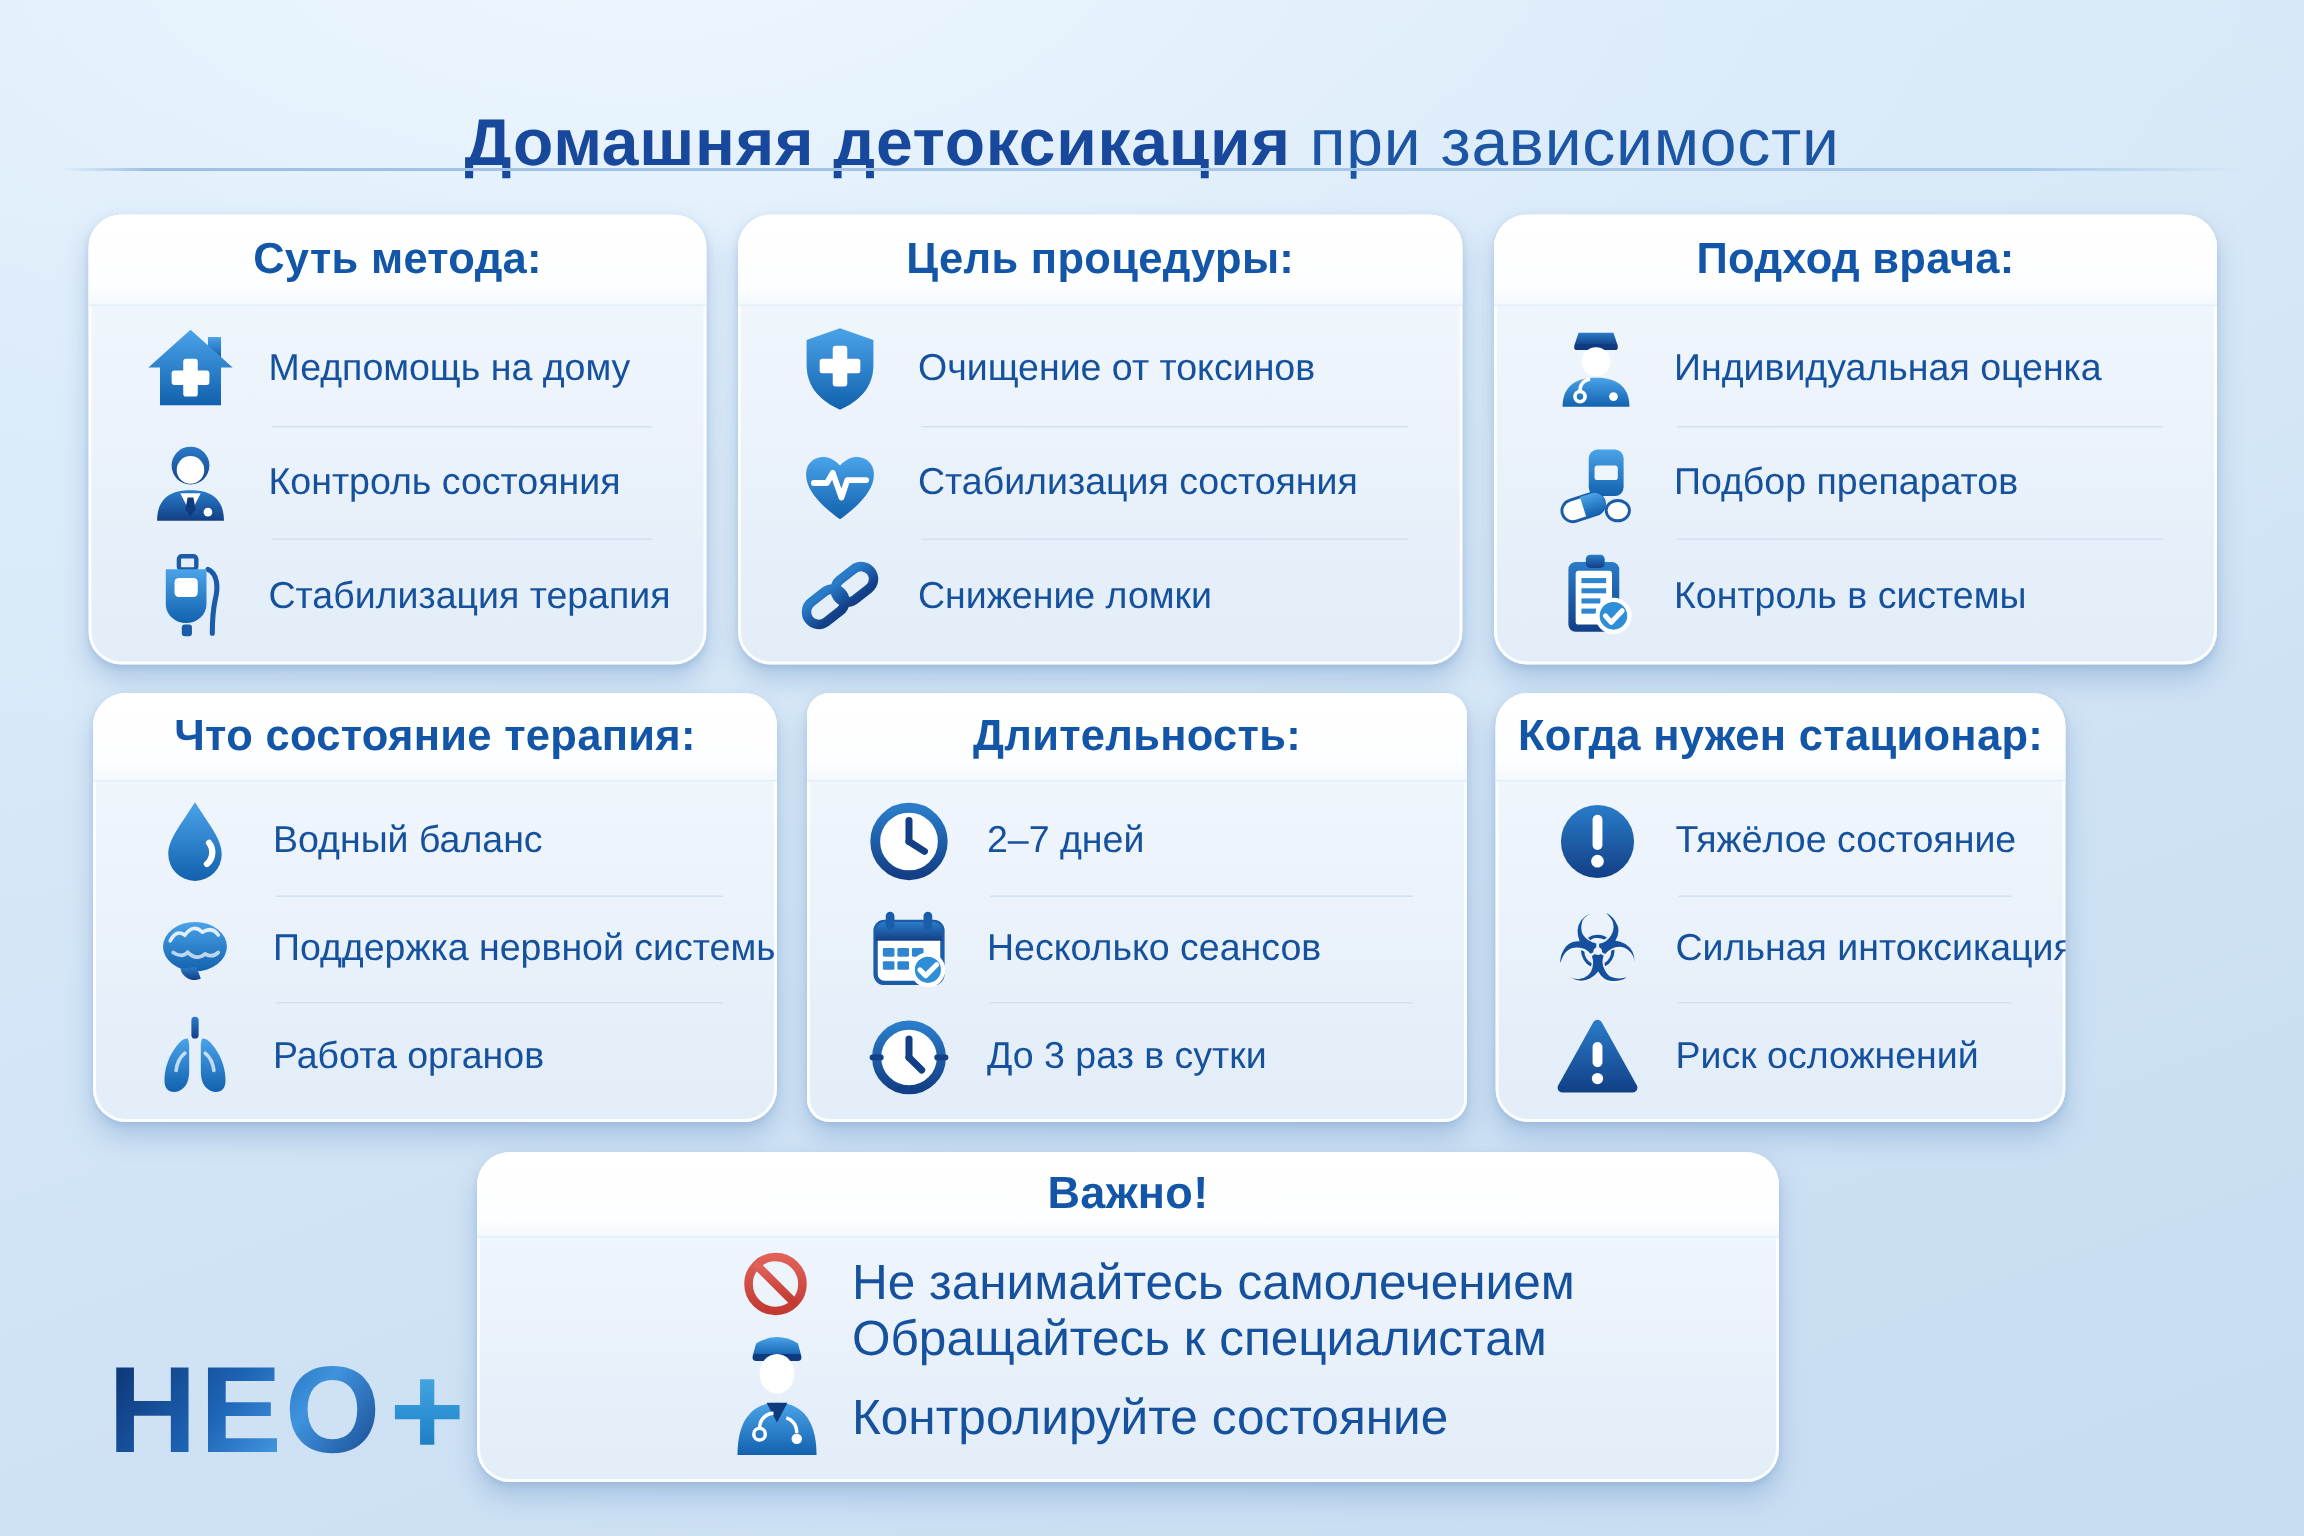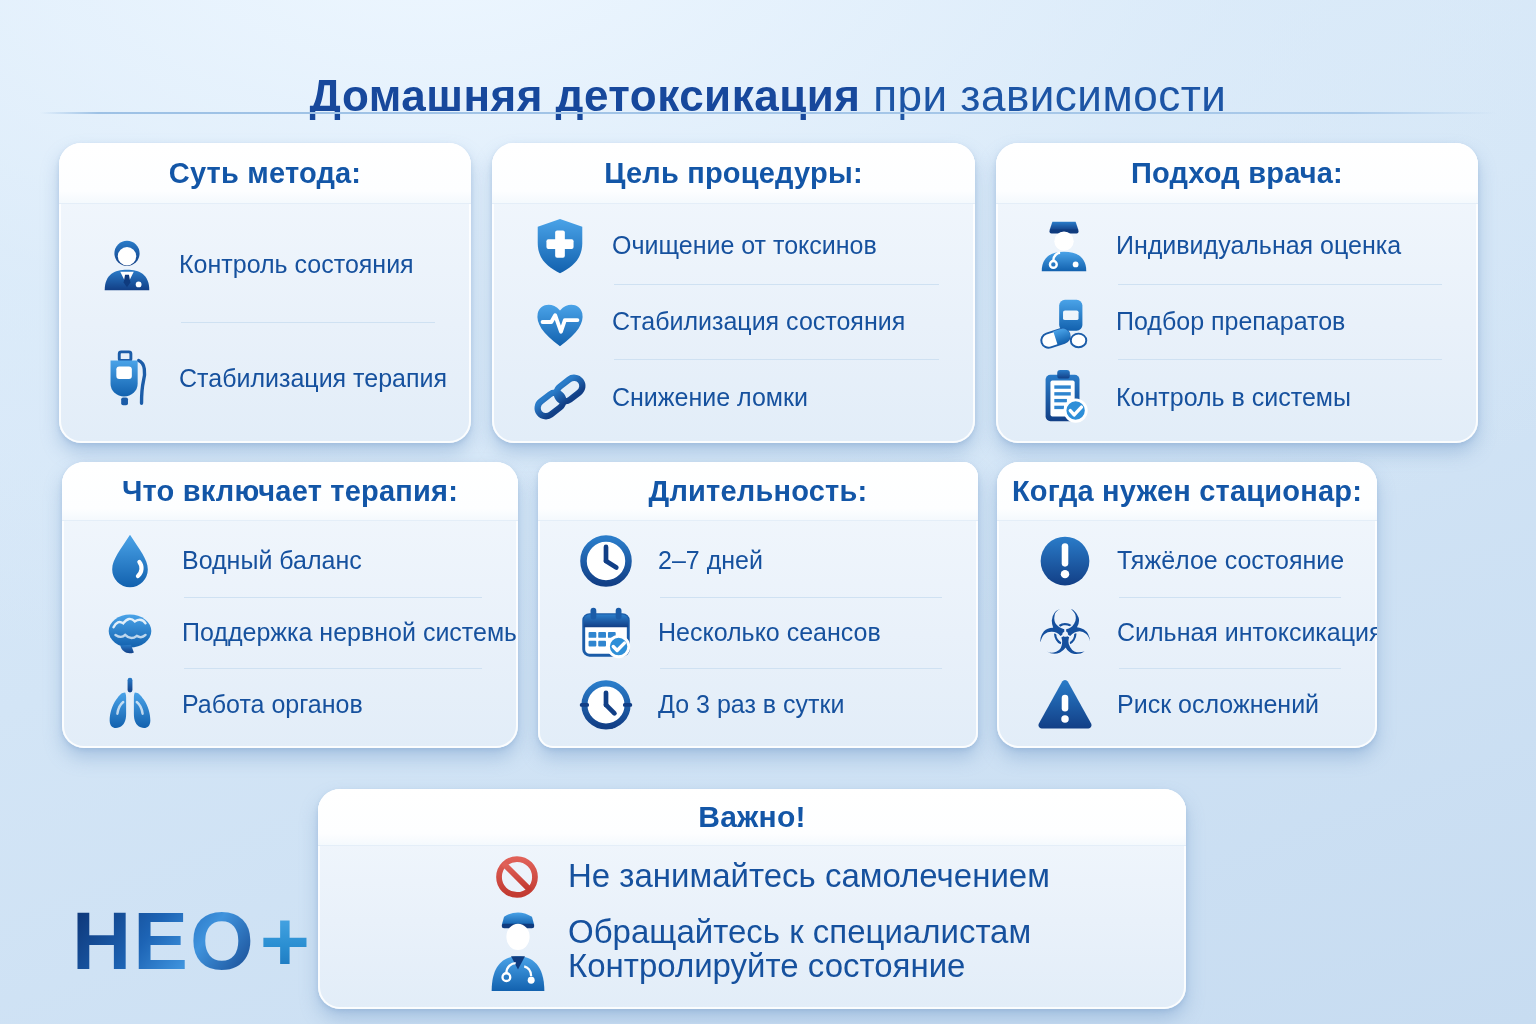--- a/index.html
+++ b/index.html
@@ -49,32 +49,32 @@
   .icon svg{display:block;}
   .label{font-size:25px;color:#16519e;white-space:nowrap;}
 
   
   #card-method   {left:59px;  top:143px; width:412px; height:300px;}
   #card-goal     {left:492px; top:143px; width:483px; height:300px;}
   #card-approach {left:996px; top:143px; width:482px; height:300px;}
   #card-therapy  {left:62px;  top:462px; width:456px; height:286px;}
   #card-duration {left:538px; top:462px; width:440px; height:286px;border-radius:15px;}
   #card-hospital {left:997px; top:462px; width:380px; height:286px;}
-  #card-important{left:318px; top:768px; width:868px; height:220px;margin-top:21px;}
+  #card-important{left:318px; top:768px; width:868px; height:220px;}
   #card-duration .card-header,#card-therapy .card-header,#card-hospital .card-header{flex-basis:58px;}
 
   
   #card-important .card-header{flex-basis:56px;font-size:30px;}
   .imp-body{position:relative;flex:1;}
   .imp-icon{position:absolute;display:flex;align-items:center;justify-content:center;}
   .imp-no-entry{left:176px;top:8px;width:46px;height:46px;}
   .imp-medic{left:168px;top:50px;width:64px;height:108px;}
   .imp-line{position:absolute;left:250px;height:44px;display:flex;align-items:center;
             font-size:33px;color:#16519e;white-space:nowrap;}
-  .imp-line1{top:8px;} .imp-line2{top:64px;text-align:center;} .imp-line3{top:98px;}
+  .imp-line1{top:8px;} .imp-line2{top:45px;text-align:center;} .imp-line3{top:98px;}
 
   
   .glyph-bio{font-family:"DejaVu Sans",sans-serif;font-size:62px;line-height:1;color:#15509e;
              text-shadow:0 1px 0 rgba(255,255,255,.4);}
 
   
   .logo{position:absolute;left:72px;top:898px;display:flex;align-items:center;
         font-weight:bold;font-size:82px;line-height:1;letter-spacing:2px;}
   .logo .neo{
     background:linear-gradient(128deg,#0f3a7d 8%,#1d64b5 42%,#3f93dd 66%,#123f86 100%);
@@ -110,20 +110,31 @@
 
   <h1 class="page-title"><span class="tb">Домашняя детоксикация</span><span class="tr"> при зависимости</span></h1>
   <div class="title-rule"></div>
 
   <section class="card" id="card-method">
     <div class="card-header">Суть метода:</div>
     <div class="card-body">
       <div class="item">
         <span class="icon">
           <svg width="62" height="62" viewBox="0 0 64 64">
+              <rect x="44" y="10" width="9" height="14" fill="url(#gBlue)"></rect>
+              <path d="M32 5 L61 31 H53 V57 H11 V31 H3 Z" fill="url(#gBlue)"></path>
+              <rect x="27" y="25" width="10" height="26" rx="2" fill="#fff"></rect>
+              <rect x="19" y="33" width="26" height="10" rx="2" fill="#fff"></rect>
+            </svg>
+        </span>
+        <span class="label">Медпомощь на дому</span>
+      </div>
+      <div class="item">
+        <span class="icon">
+          <svg width="62" height="62" viewBox="0 0 64 64">
               <circle cx="32" cy="20" r="13" fill="url(#gDeep)"></circle>
               <circle cx="32" cy="23" r="9.5" fill="#fff"></circle>
               <path d="M9 58 C9 42 19 37 32 37 C45 37 55 42 55 58 Z" fill="url(#gDeep)"></path>
               <polygon points="25,39 39,39 32,53" fill="#fff"></polygon>
               <polygon points="30,42 34,42 35.5,50 32,55 28.5,50" fill="#0f3b7e"></polygon>
               <circle cx="44" cy="52" r="3" fill="#fff"></circle>
             </svg>
         </span>
         <span class="label">Контроль состояния</span>
       </div>
@@ -222,21 +233,21 @@
               <circle cx="44" cy="46" r="11" fill="#2e8fd8" stroke="#fff" stroke-width="3"></circle>
               <polyline points="38.5,46 42.5,50.5 50,42.5" stroke="#fff" stroke-width="3.5" fill="none" stroke-linecap="round" stroke-linejoin="round"></polyline>
             </svg>
         </span>
         <span class="label">Контроль в системы</span>
       </div>
     </div>
   </section>
 
   <section class="card" id="card-therapy">
-    <div class="card-header">Что включает терапия:</div>
+    <div class="card-header">Что состояние терапия:</div>
     <div class="card-body">
       <div class="item">
         <span class="icon">
           <svg width="60" height="60" viewBox="0 0 64 64">
               <path d="M32 4 C22 20 13 30 13 41 a19 19 0 0 0 38 0 C51 30 42 20 32 4 Z" fill="url(#gBlue)"></path>
               <path d="M42 33 c3.5 4.5 3 11 -1.5 15" stroke="#fff" stroke-width="4.5" fill="none" stroke-linecap="round"></path>
             </svg>
         </span>
         <span class="label">Водный баланс</span>
       </div>

